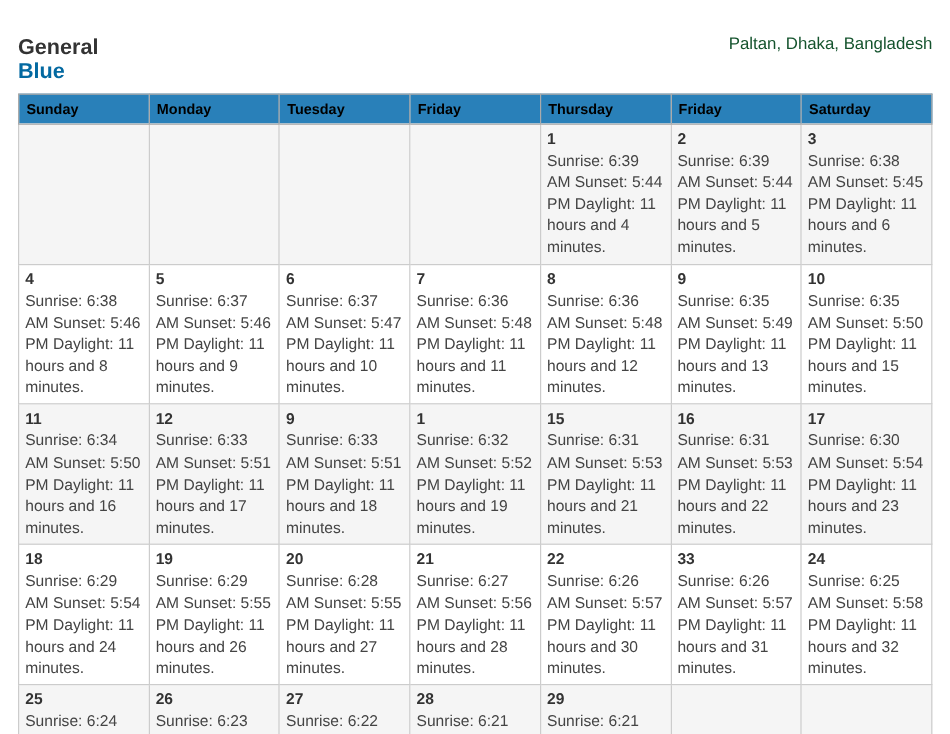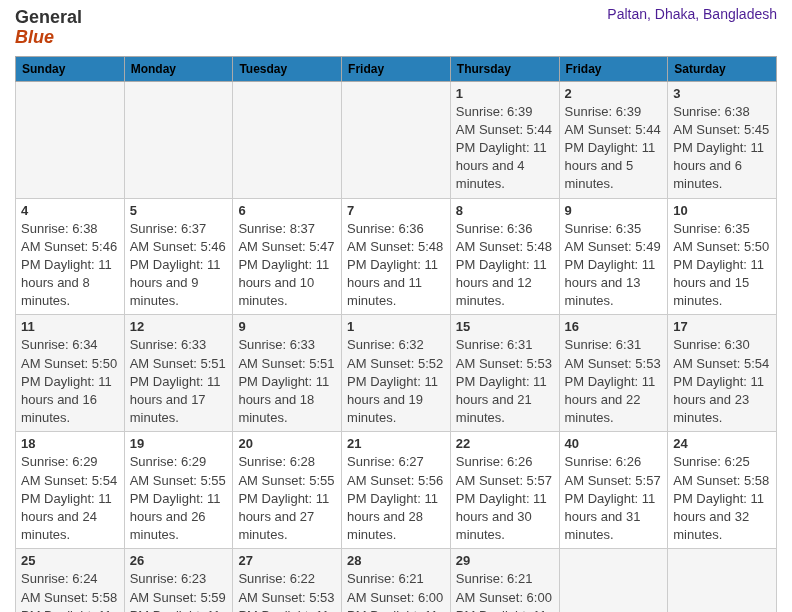--- a/index.html
+++ b/index.html
@@ -6,21 +6,21 @@
     body {
       font-family: Arial, sans-serif;
       background: #fff;
       width: 792px;
       height: 612px;
       overflow: hidden;
     }
     .page {
       width: 792px;
       height: 612px;
-      padding: 4px 15px;
+      padding: 26px 15px;
       display: flex;
       flex-direction: column;
     }
     .header {
       display: flex;
       justify-content: space-between;
       align-items: flex-start;
       margin-bottom: 8px;
     }
     .logo {
@@ -37,21 +37,21 @@
       text-align: right;
     }
     .month-year {
       font-size: 36px;
       font-weight: normal;
       color: #333;
       line-height: 1;
     }
     .location {
       font-size: 14px;
-      color: #4c1d95;
+      color: #14532d;
       margin-top: 2px;
     }
     .calendar {
       flex: 1;
       border: 1px solid #ccc;
       border-collapse: collapse;
       width: 100%;
       table-layout: fixed;
     }
     .calendar th {
@@ -98,21 +98,21 @@
     }
   </style>
 </head>
 <body>
 
 <div class="page">
   <div class="header">
     <div class="logo">
       <div class="logo-text">
         <span style="font-size:18px;font-weight:bold;color:#333;">General</span>
-        <span style="font-size:18px;font-weight:bold;color:#c2410c;display:flex;align-items:center;gap:3px;font-style:italic;">Blue</span>
+        <span style="font-size:18px;font-weight:bold;color:#0369a1;display:flex;align-items:center;gap:3px;">Blue</span>
       </div>
     </div>
     <div class="title-block">
       <div class="location">Paltan, Dhaka, Bangladesh</div>
     </div>
   </div>
 
   <table class="calendar">
     <thead>
       <tr>
@@ -163,21 +163,21 @@
           </td>
           <td>
             <span class="day-num">5</span>
             <div class="day-info">Sunrise: 6:37 AM
 Sunset: 5:46 PM
 Daylight: 11 hours
 and 9 minutes.</div>
           </td>
           <td>
             <span class="day-num">6</span>
-            <div class="day-info">Sunrise: 8:37 AM
+            <div class="day-info">Sunrise: 6:37 AM
 Sunset: 5:47 PM
 Daylight: 11 hours
 and 10 minutes.</div>
           </td>
           <td>
             <span class="day-num">7</span>
             <div class="day-info">Sunrise: 6:36 AM
 Sunset: 5:48 PM
 Daylight: 11 hours
 and 11 minutes.</div>
@@ -285,21 +285,21 @@
 and 28 minutes.</div>
           </td>
           <td>
             <span class="day-num">22</span>
             <div class="day-info">Sunrise: 6:26 AM
 Sunset: 5:57 PM
 Daylight: 11 hours
 and 30 minutes.</div>
           </td>
           <td>
-            <span class="day-num">40</span>
+            <span class="day-num">33</span>
             <div class="day-info">Sunrise: 6:26 AM
 Sunset: 5:57 PM
 Daylight: 11 hours
 and 31 minutes.</div>
           </td>
           <td>
             <span class="day-num">24</span>
             <div class="day-info">Sunrise: 6:25 AM
 Sunset: 5:58 PM
 Daylight: 11 hours

